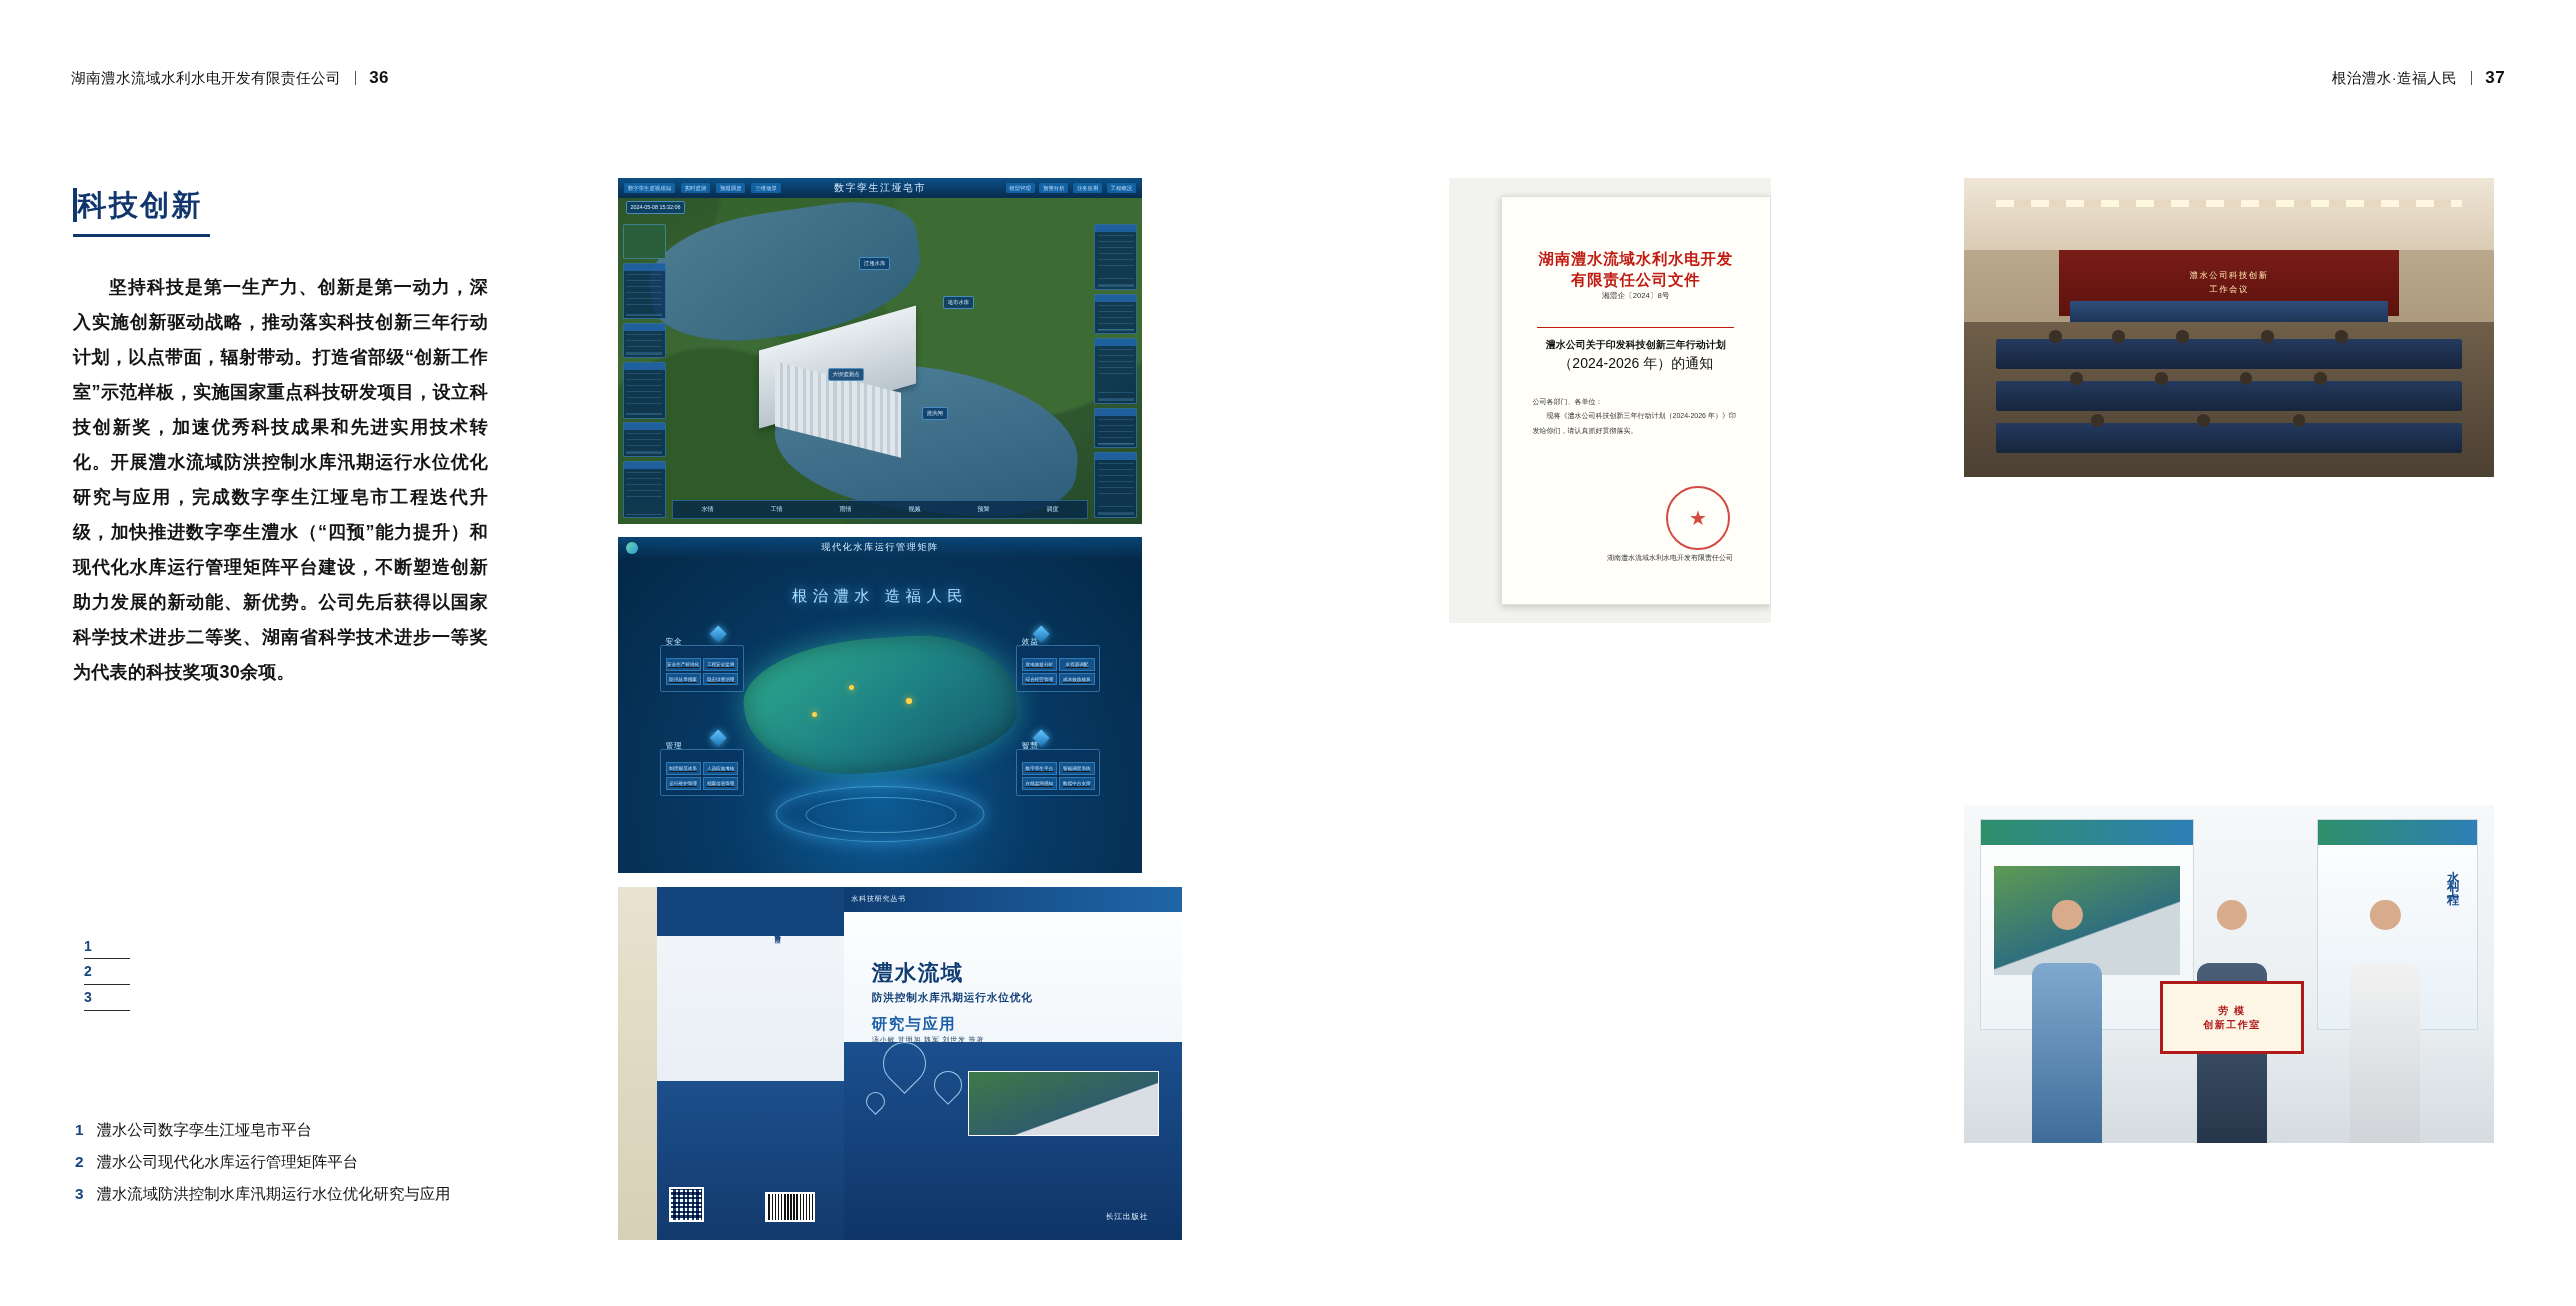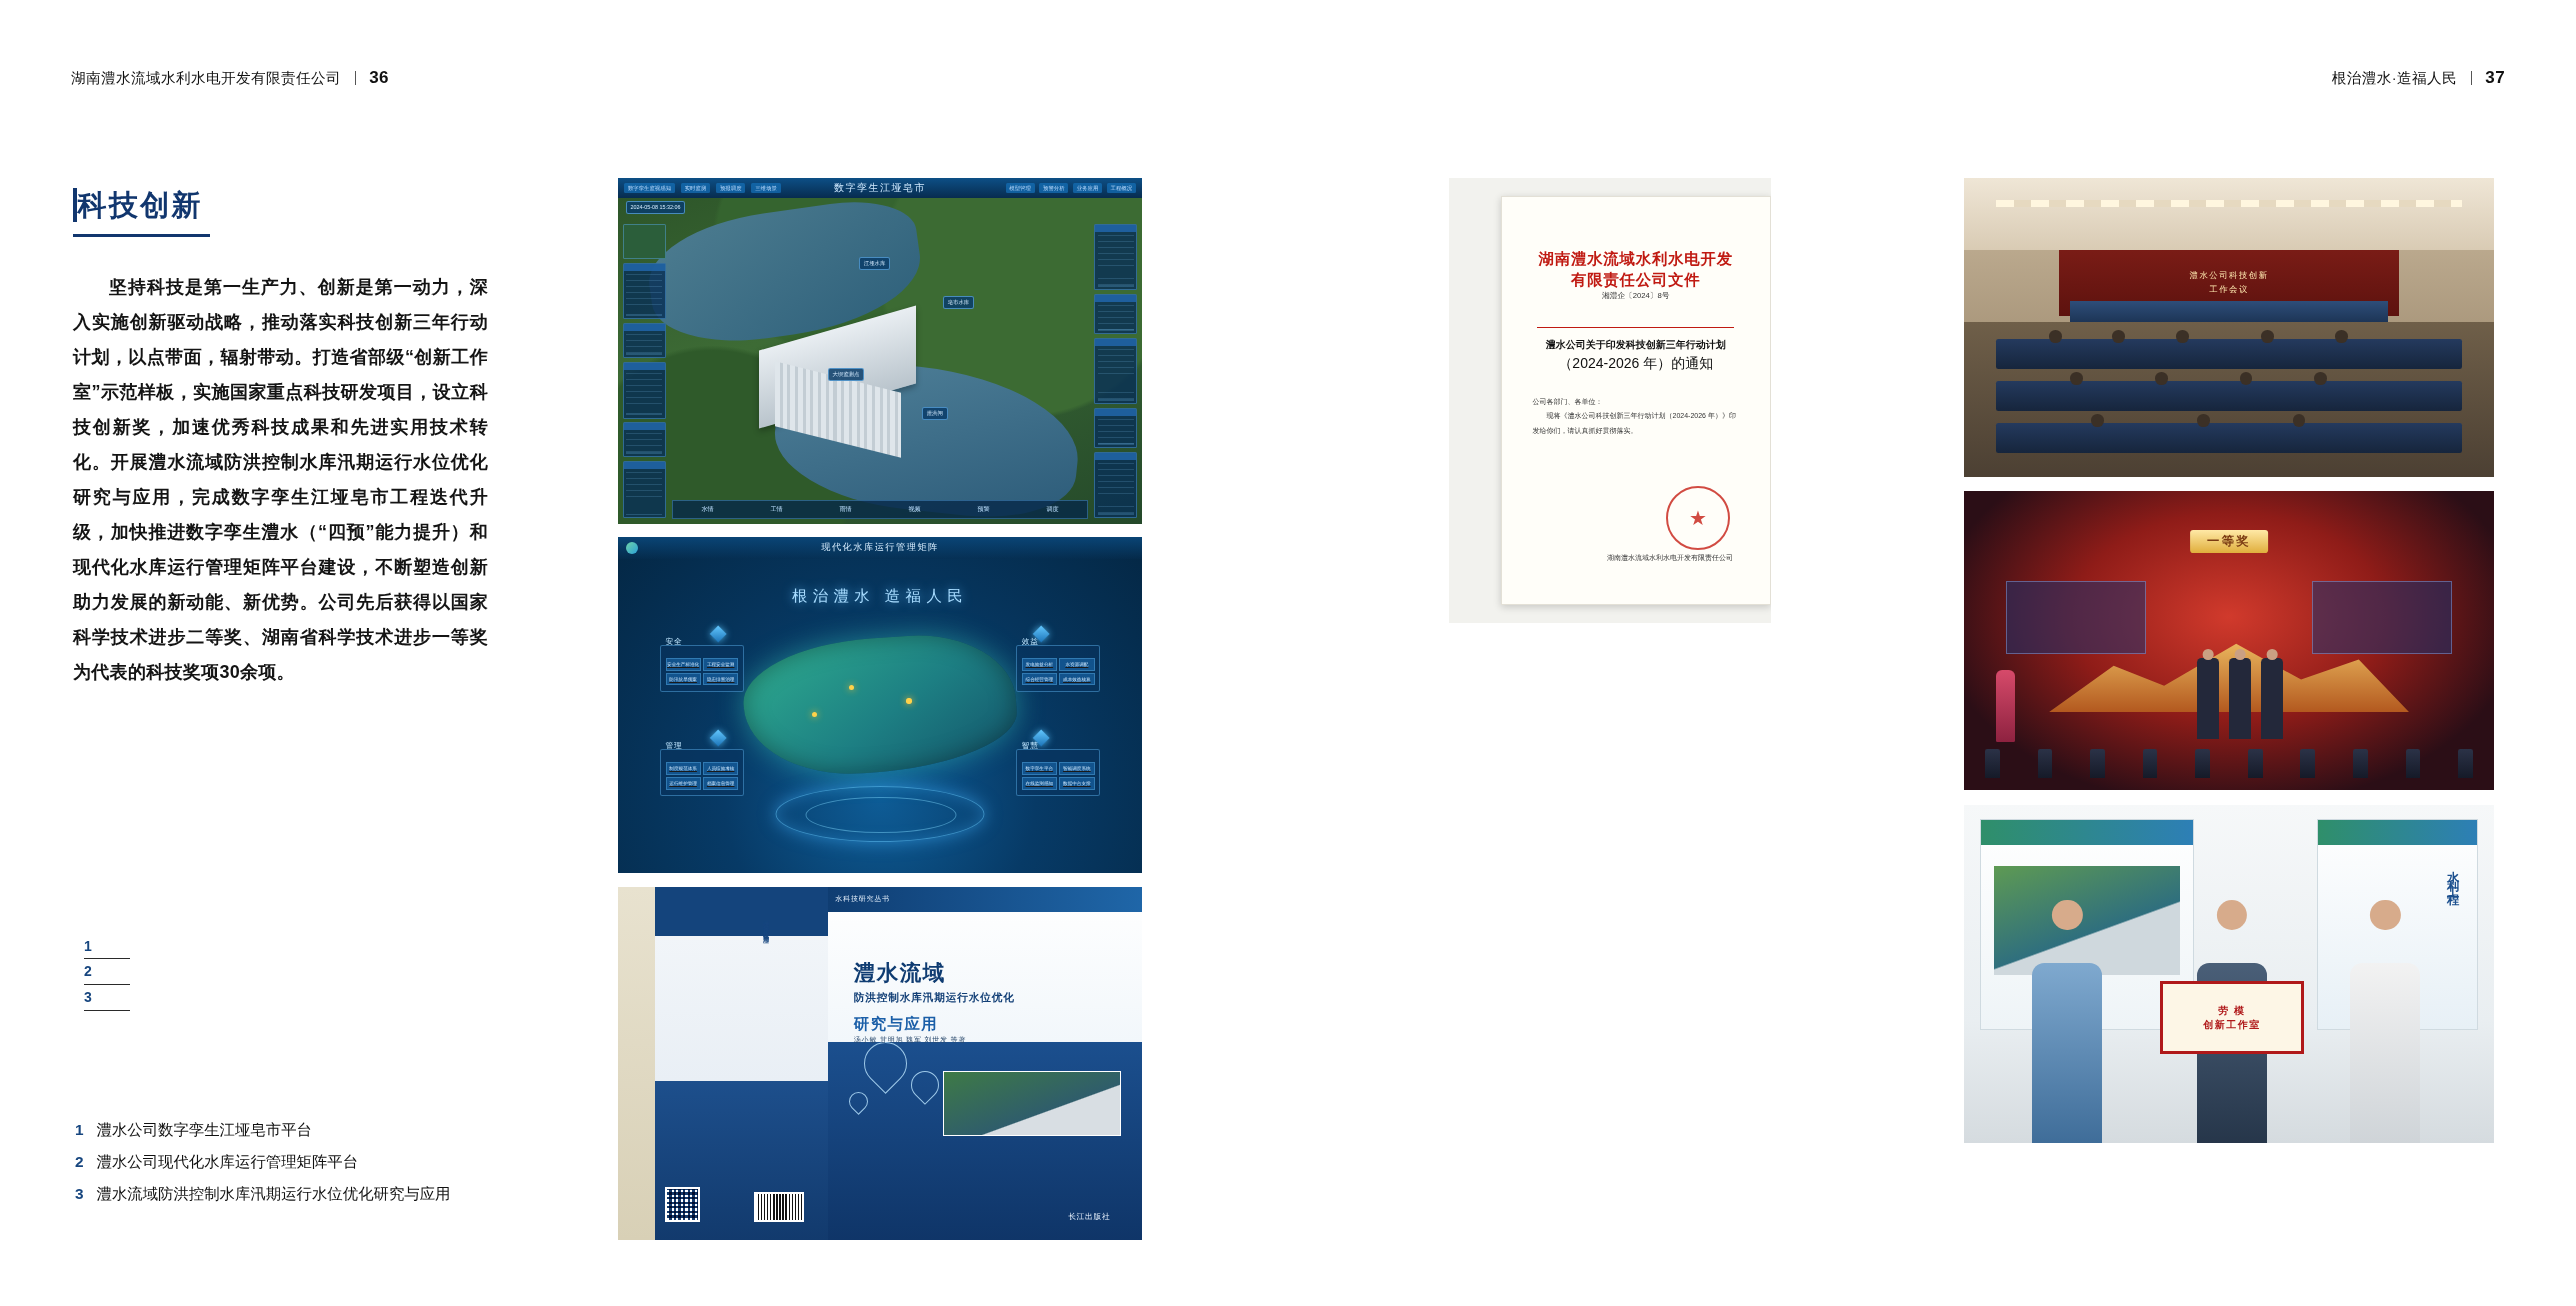--- a/index.html
+++ b/index.html
@@ -297,21 +297,21 @@
     font-size:4.6px; color:#cfe9ff; display:flex; align-items:center; justify-content:center;
   }
   .shot-matrix .diamond {
     position:absolute; width:12.3px; height:12.3px;
     background:linear-gradient(135deg,#63c8ff,#1c74b8);
     transform:rotate(45deg);
     box-shadow:0 0 7.7px rgba(90,200,255,.8);
   }
 
   
-  .shot-book { background:#ffffff; }
+  .shot-book { background:#ffffff;padding-left:40px; }
   .shot-book .spine {
     position:absolute; left:0; top:0; bottom:0; width:7%;
     background:linear-gradient(180deg,#e8e2cf,#d8d0b6);
   }
   .shot-book .back {
     position:absolute; left:7%; top:0; bottom:0; width:33%;
     background:linear-gradient(180deg,#f4f7fa 0%,#e9eff5 55%,#1d4f8c 55%,#123a6d 100%);
   }
   .shot-book .backband {
     position:absolute; left:7%; top:0; width:33%; height:14%;
@@ -817,43 +817,20 @@
       <div class="head" style="left:70%; top:51%;"></div>
       <div class="head" style="left:20%; top:65%;"></div>
       <div class="head" style="left:36%; top:65%;"></div>
       <div class="head" style="left:52%; top:65%;"></div>
       <div class="head" style="left:66%; top:65%;"></div>
       <div class="head" style="left:24%; top:79%;"></div>
       <div class="head" style="left:44%; top:79%;"></div>
       <div class="head" style="left:62%; top:79%;"></div>
     </div>
 
-    <div class="photo shot-tv" style="left:676px; top:491px; width:530px; height:299px;">
-      <div class="screen"></div>
-      <div class="gold">一等奖</div>
-      <div class="panelbox"></div>
-      <div class="panelbox2"></div>
-      <div class="mountain"></div>
-      <div class="hostess"></div>
-      <div class="p" style="left:44%;"></div>
-      <div class="p" style="left:50%;"></div>
-      <div class="p" style="left:56%;"></div>
-      <div class="floorrow">
-        <i></i>
-          <i></i>
-        <i></i>
-          <i></i>
-        <i></i>
-          <i></i>
-        <i></i>
-          <i></i>
-        <i></i>
-          <i></i>
-      </div>
-    </div>
 
     <div class="photo shot-group" style="left:676px; top:805px; width:530px; height:338px;">
       <div class="wall"></div>
       <div class="board">
         <div class="bar"></div>
         <div class="imgA"></div>
       </div>
       <div class="board2">
         <div class="bar"></div>
         <div class="vtxt">水 利 工 程</div>

